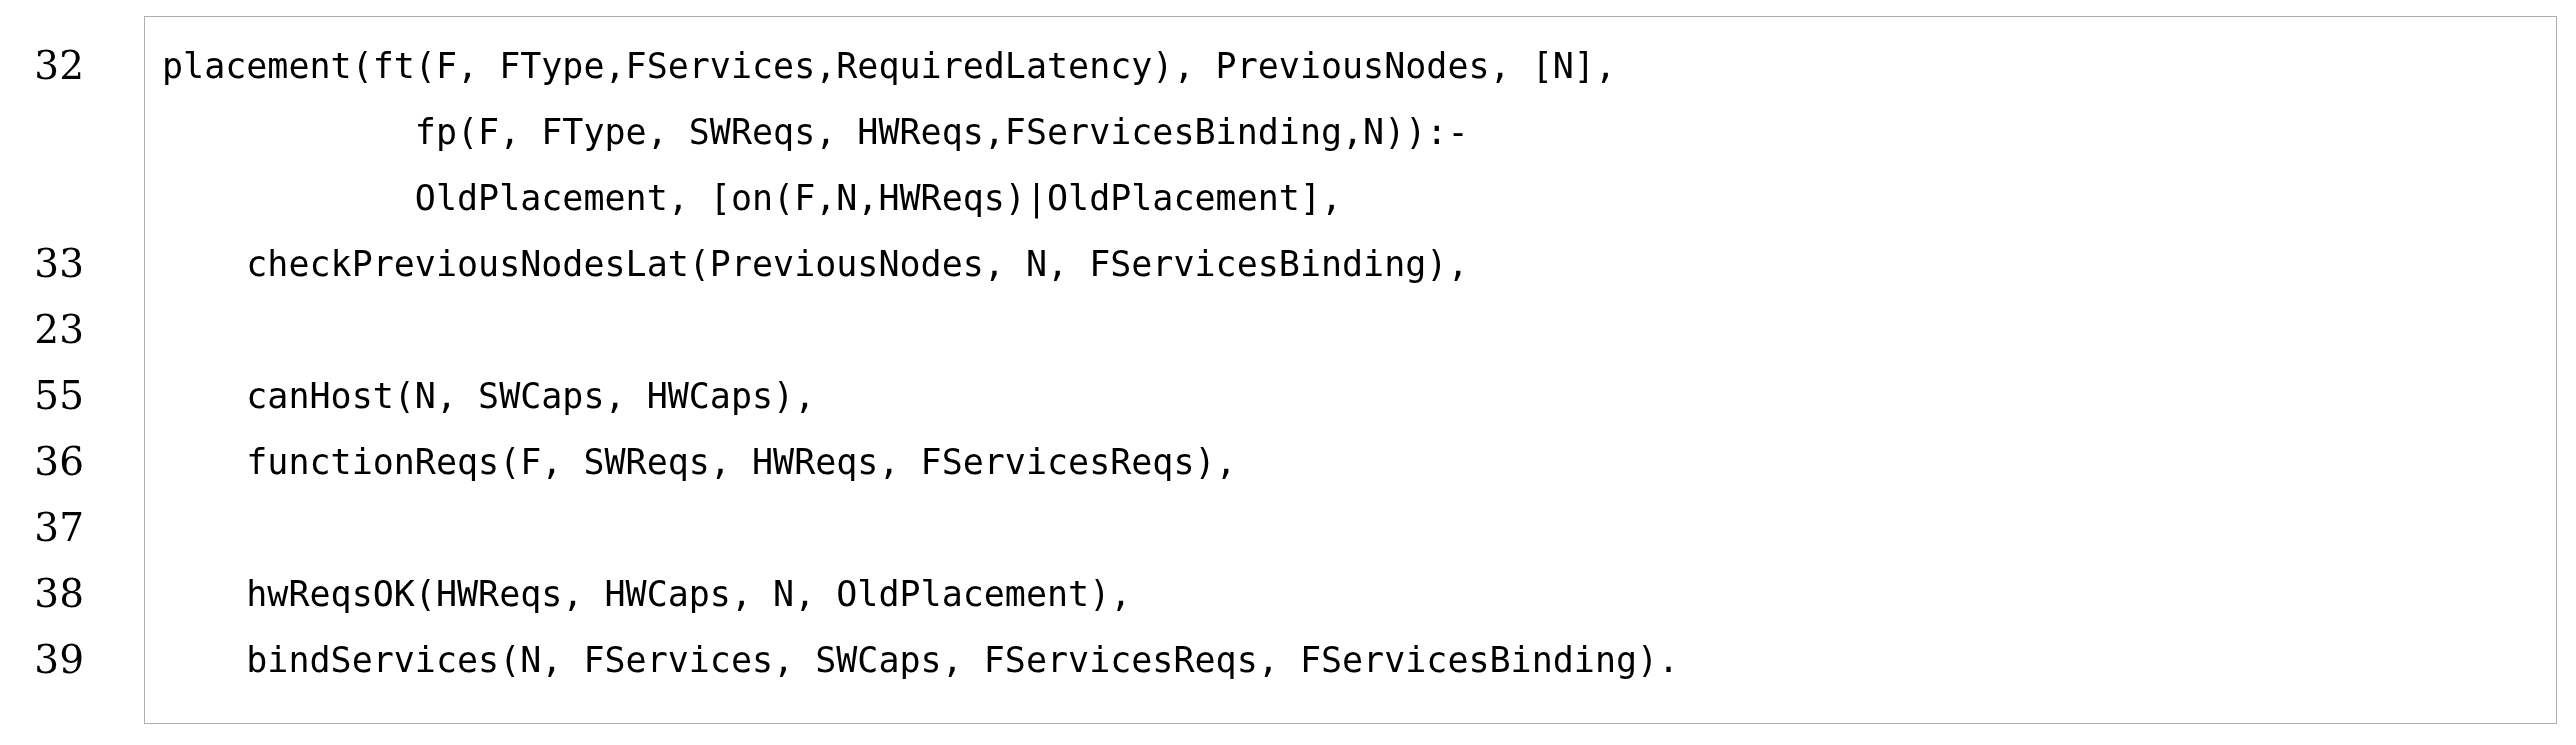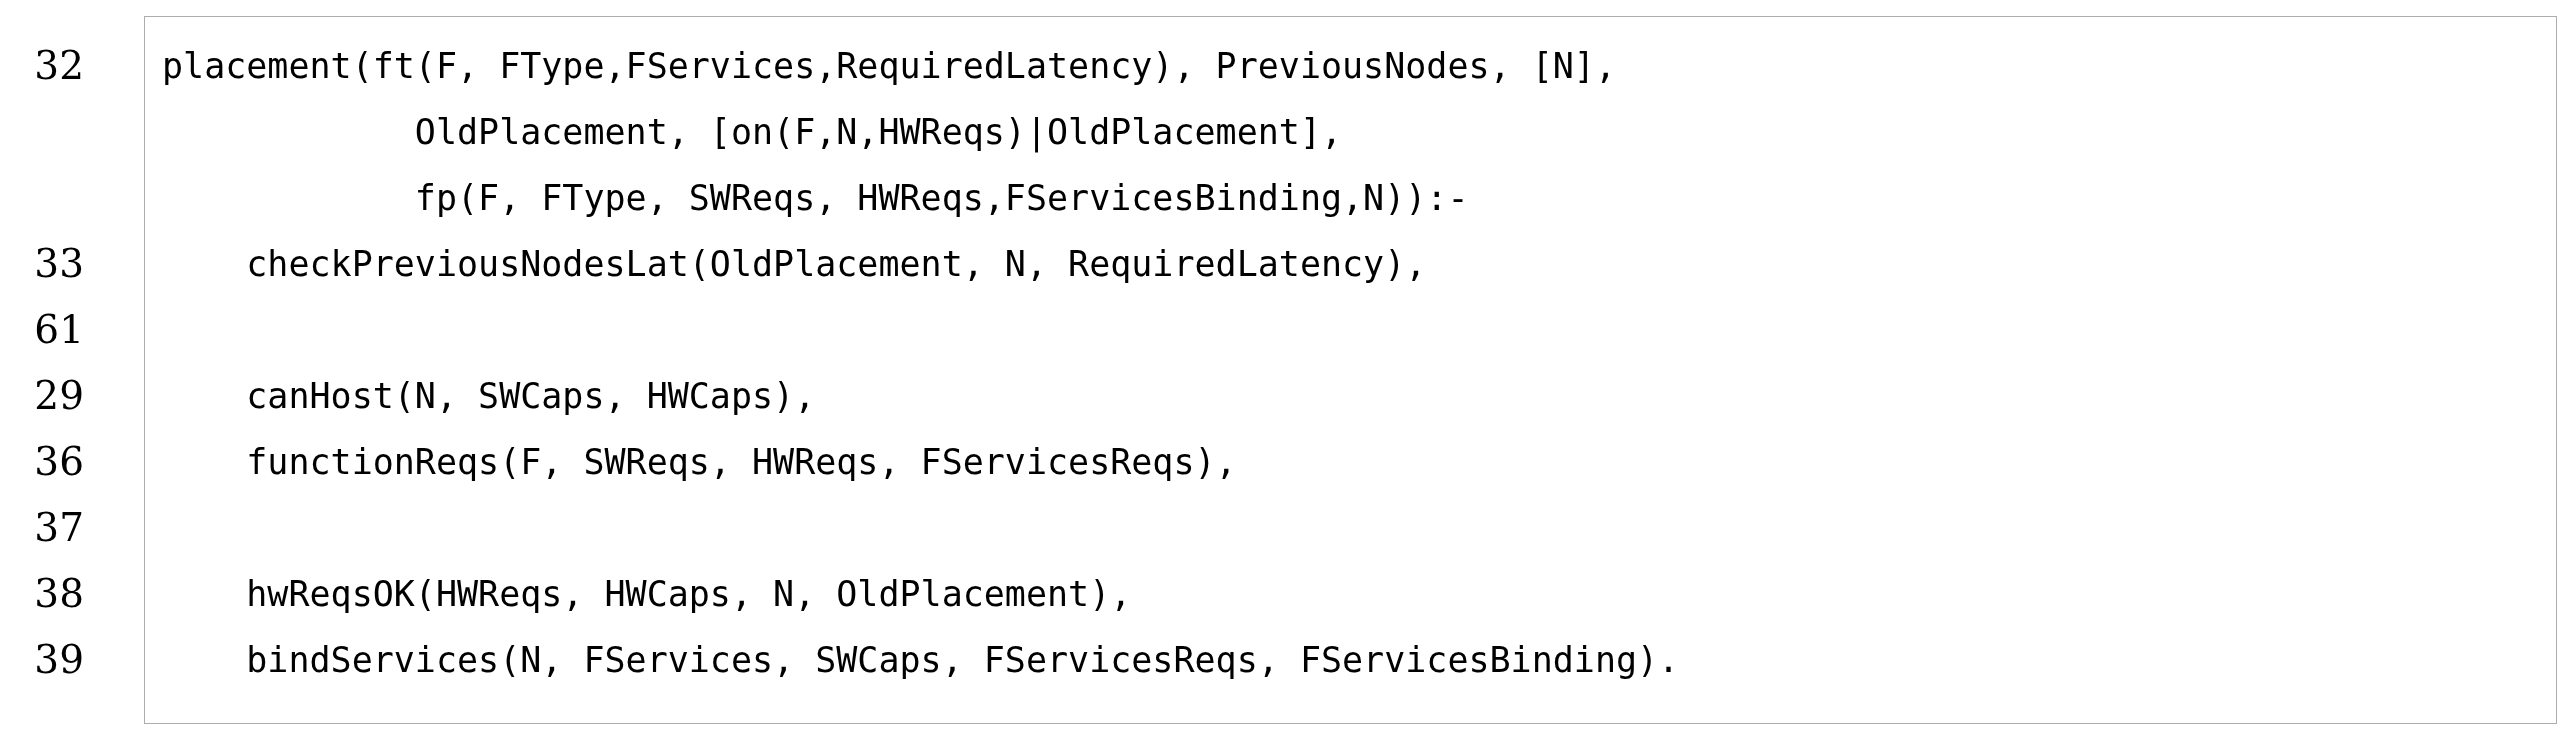--- a/index.html
+++ b/index.html
@@ -85,39 +85,39 @@
   <div class="rows">
     <div class="row-pad-top"></div>
 
     <div class="code-row">
       <span class="line-number">32</span>
       <span class="code-text">placement(ft(F, FType,FServices,RequiredLatency), PreviousNodes, [N],</span>
     </div>
 
     <div class="code-row">
       <span class="line-number"></span>
+      <span class="code-text">            fp(F, FType, SWReqs, HWReqs,FServicesBinding,N)):-</span>
+    </div>
+
+    <div class="code-row">
+      <span class="line-number"></span>
       <span class="code-text">            OldPlacement, [on(F,N,HWReqs)|OldPlacement],</span>
     </div>
 
     <div class="code-row">
-      <span class="line-number"></span>
-      <span class="code-text">            fp(F, FType, SWReqs, HWReqs,FServicesBinding,N)):-</span>
+      <span class="line-number">33</span>
+      <span class="code-text">    checkPreviousNodesLat(PreviousNodes, N, FServicesBinding),</span>
     </div>
 
     <div class="code-row">
-      <span class="line-number">33</span>
-      <span class="code-text">    checkPreviousNodesLat(OldPlacement, N, RequiredLatency),</span>
+      <span class="line-number">23</span>
     </div>
 
     <div class="code-row">
-      <span class="line-number">61</span>
-    </div>
-
-    <div class="code-row">
-      <span class="line-number">29</span>
+      <span class="line-number">55</span>
       <span class="code-text">    canHost(N, SWCaps, HWCaps),</span>
     </div>
 
     <div class="code-row">
       <span class="line-number">36</span>
       <span class="code-text">    functionReqs(F, SWReqs, HWReqs, FServicesReqs),</span>
     </div>
 
     <div class="code-row">
       <span class="line-number">37</span>

